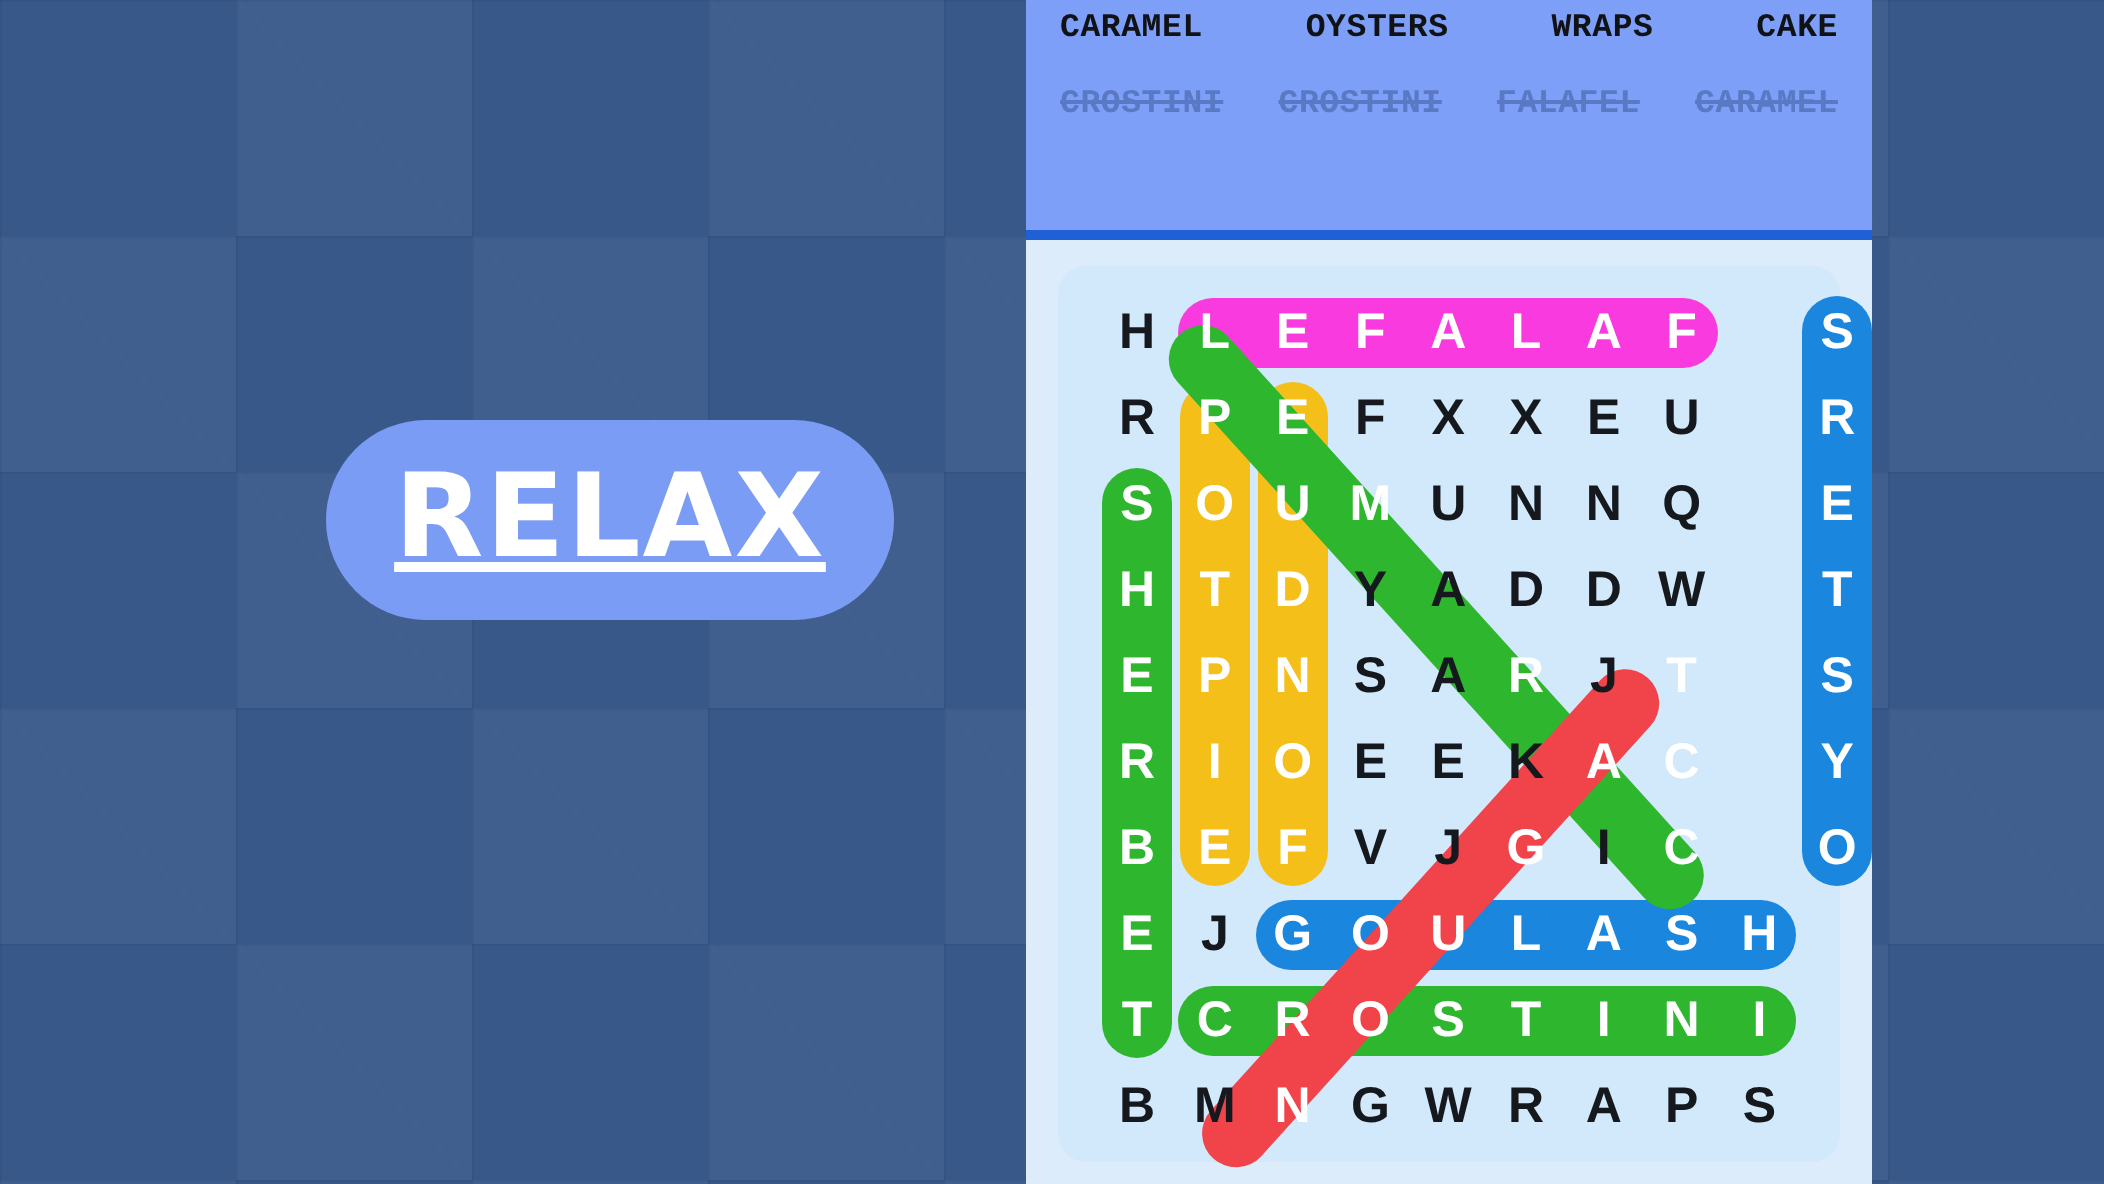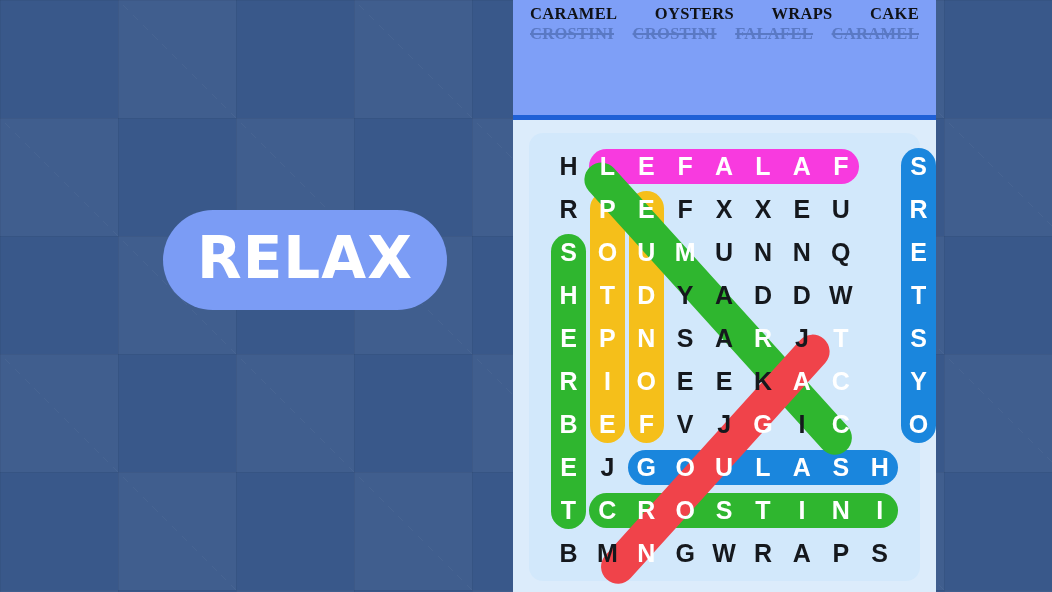--- a/index.html
+++ b/index.html
@@ -33,42 +33,43 @@
     position:absolute; left:0; top:210px; width:515px;
     display:flex; flex-direction:column; align-items:center; gap:11px;
     z-index:5;
   }
   .pill {
     background:#7b9cf5; color:#ffffff;
     font-size:58px; font-weight:bold; letter-spacing:1px;
     line-height:1; padding:19px 34px 23px;
     border-radius:60px; white-space:nowrap;
     font-family:"DejaVu Sans", sans-serif;
+    text-decoration:underline;
   }
   #promo .l1 { margin-left:95px; }
   #promo .l2 { margin-left:-45px; }
 
   
   #panel {
     position:absolute; left:513px; top:0; width:423px; height:592px;
     background:#dcecfb; z-index:4; overflow:hidden;
   }
   #wordbar {
     background:#7e9ff7; padding:4px 6px 9px;
     height:120px; position:relative;
   }
   #wordbar::after{
     content:"";position:absolute;left:0;right:0;bottom:0;height:5px;background:#1f60d6;
   }
   .wrow { display:flex; justify-content:space-between; padding:0 11px; }
-  .wrow + .wrow { margin-top:0; }
+  .wrow + .wrow { margin-top:19px; }
   .word {
     font-size:16.5px; font-weight:bold; color:#101216;
     letter-spacing:.3px; white-space:nowrap;
-    font-family:Liberation Serif, serif;
+    font-family:Liberation Mono, monospace;
   }
   .word.found { color:#5a79c4; text-decoration:line-through; text-decoration-thickness:2px; }
 
   
   #board {
     position:absolute; left:16px; top:133px;
     width:391px; height:448px;
     background:#d2e8fb; border-radius:14px;
   }
   #gridwrap { position:absolute; left:22px; top:12px; width:350px; height:430px; }

